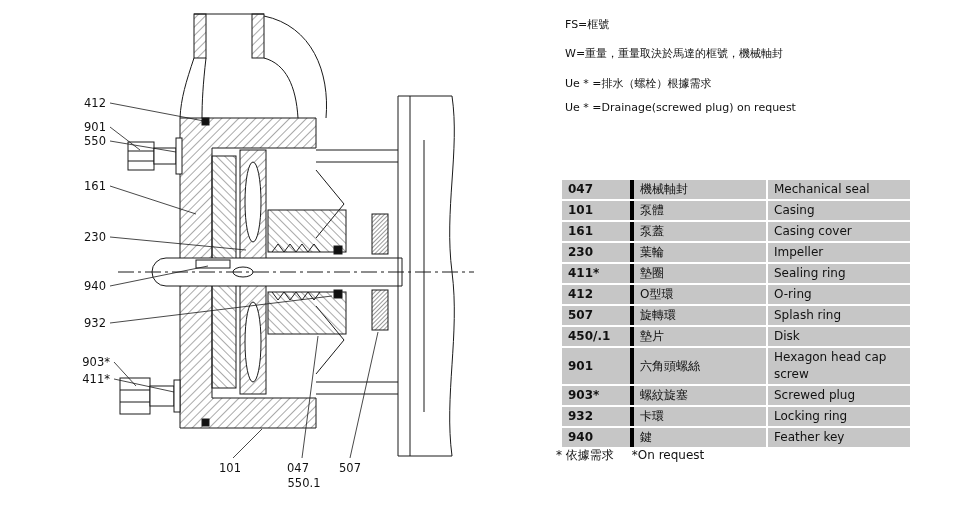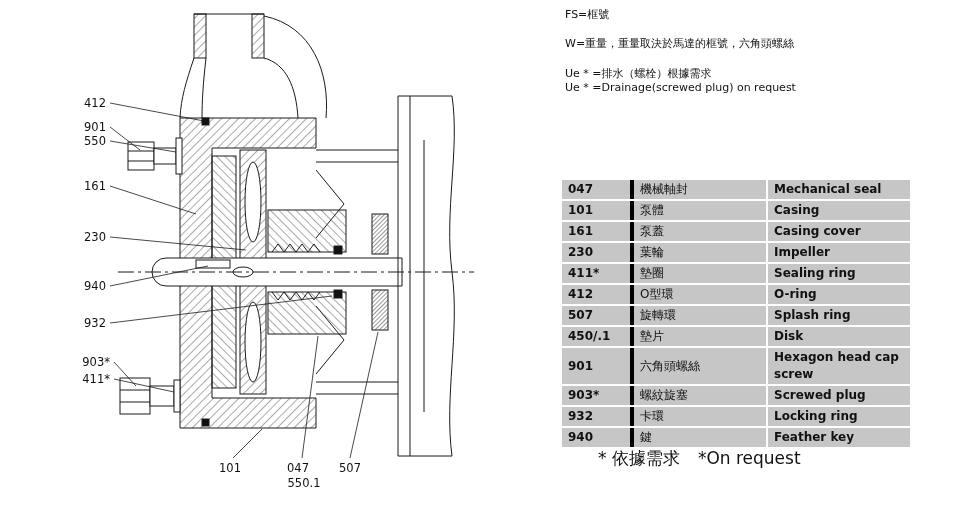--- a/index.html
+++ b/index.html
@@ -3,29 +3,29 @@
 <meta charset="utf-8">
 <style>
   html,body{margin:0;padding:0;background:#fff;}
   body{width:978px;height:513px;position:relative;overflow:hidden;
        font-family:"DejaVu Sans","Liberation Sans",sans-serif;color:#111;}
   .page{position:absolute;inset:0;}
   svg text{font-family:"DejaVu Sans","Liberation Sans",sans-serif;}
 
   .notes{position:absolute;left:565px;top:8px;width:336px;font-size:11px;line-height:1.3;}
   .note-group{margin-bottom:15px;}
-  .note-line{white-space:normal;}
+  .note-line{white-space:normal;margin-top:10px;}
 
   .parts-table{position:absolute;left:562px;top:178px;border-collapse:separate;border-spacing:0 2px;}
   .parts-table td{background:#c6c6c6;font-size:12px;line-height:17px;padding:1px 6px;vertical-align:middle;}
   .parts-table td.col-no{width:56px;font-weight:bold;}
   .parts-table td.col-zh{width:120px;border-left:4px solid #000000;}
-  .parts-table td.col-en{width:130px;border-left:2px solid #fff;font-weight:bold;}
-
-  .footnote{position:absolute;left:598px;top:447px;font-size:17px;}
+  .parts-table td.col-en{width:130px;border-left:2px solid #fff;font-weight:normal;}
+
+  .footnote{position:absolute;left:556px;top:447px;font-size:12px;}
   .footnote span{margin-right:18px;}
 </style>
 </head>
 <body>
 
 <div class="page">
 
   
   <svg width="560" height="513" viewBox="0 0 560 513">
     <defs>
@@ -152,21 +152,21 @@
       <text x="350" y="472" text-anchor="middle">507</text>
     </g>
   </svg>
 
   
   <div class="notes">
     <div class="note-group">
       <div class="note-line">FS=框號</div>
     </div>
     <div class="note-group">
-      <div class="note-line">W=重量，重量取決於馬達的框號，六角頭螺絲</div>
+      <div class="note-line">W=重量，重量取決於馬達的框號，機械軸封</div>
     </div>
     <div class="note-group">
       <div class="note-line">Ue * =排水（螺栓）根據需求</div>
       <div class="note-line">Ue * =Drainage(screwed plug) on request</div>
     </div>
   </div>
 
   
   <table class="parts-table">
     <tbody>

